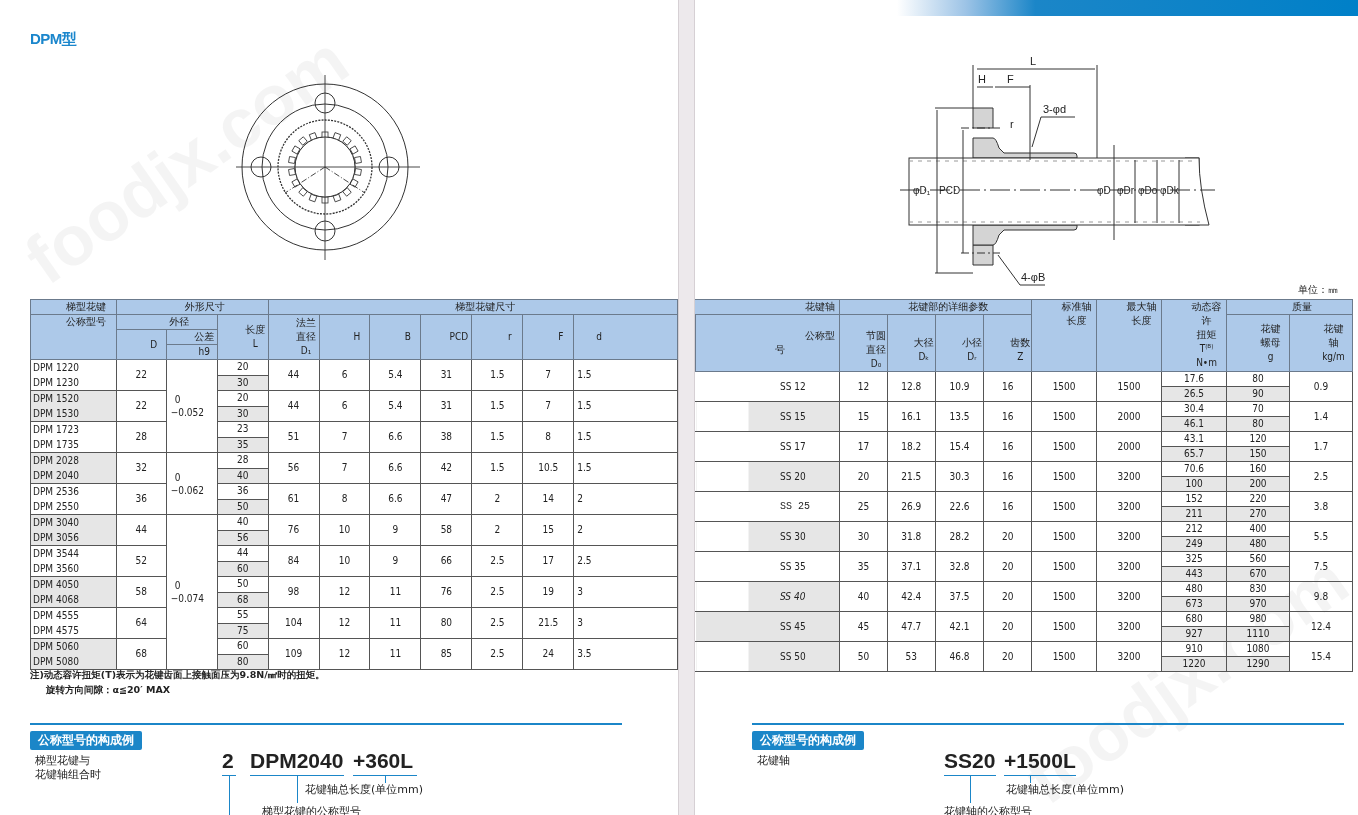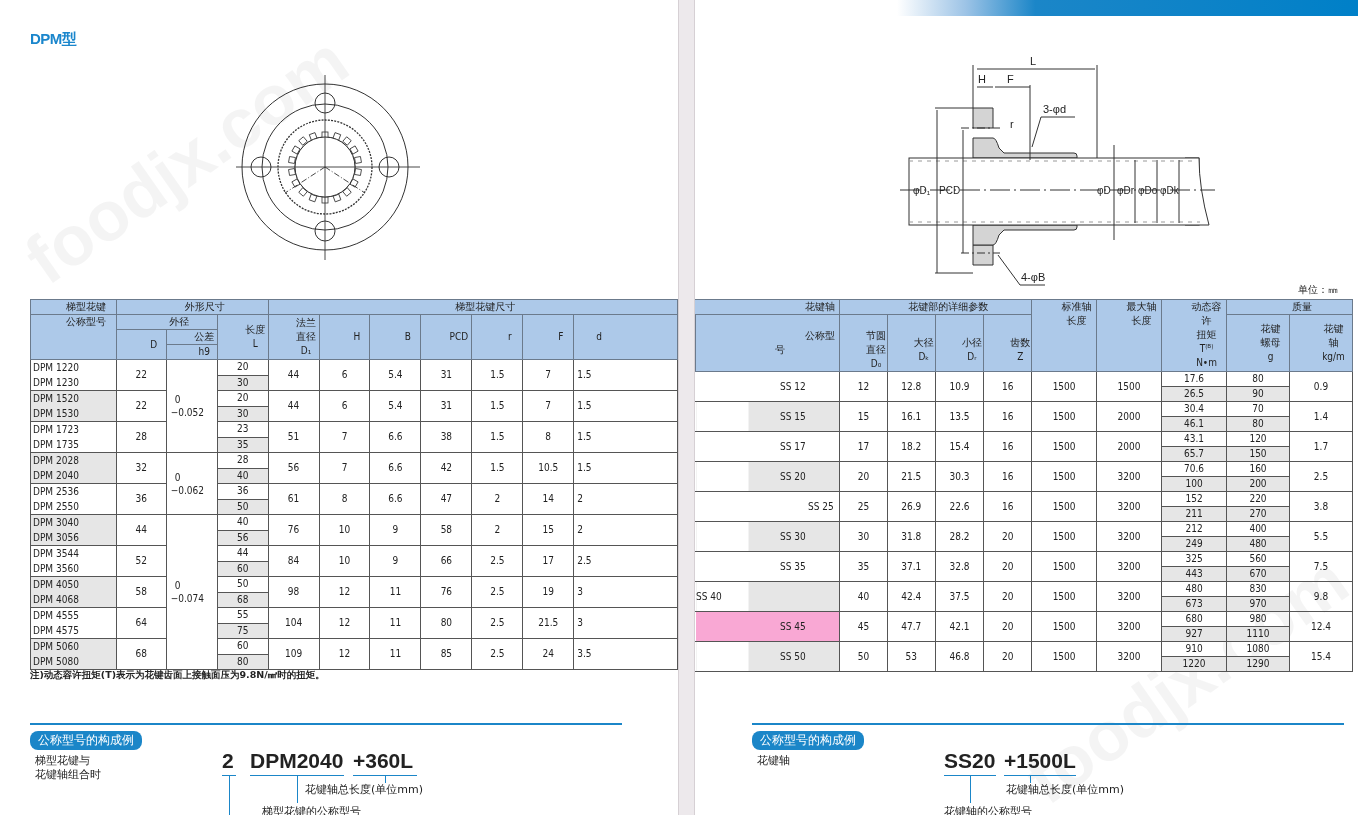--- a/index.html
+++ b/index.html
@@ -18,21 +18,21 @@
   table.spec { position:absolute; border-collapse:collapse; font-family:"DejaVu Sans Condensed","DejaVu Sans", sans-serif; font-size:10px; }
   table.spec td, table.spec th { border:1px solid #555; text-align:center; padding:0; height:14px; line-height:14px; font-weight:normal; }
   table.spec thead th { background:#adc9e9; color:#222; border-color:#6b7a8c;padding-left:25px; }
   table.spec tbody td.model { text-align:left; padding-left:2px; line-height:15px; }
   .shade { background:#e6e6e6; }
   .lt { text-align:left !important; padding-left:3px !important; }
 
   .notes { position:absolute; left:30px; top:667px; font-size:9.5px; line-height:15px;font-weight:bold; }
   .notes div.ind { padding-left:16px; }
   .hr { position:absolute; height:2px; background:#1b86c8; }
-  .pill { position:absolute; background:#1b86c8; color:#fff; font-size:12px; font-weight:normal; border-radius:8px;
+  .pill { position:absolute; background:#1b86c8; color:#fff; font-size:12px; font-weight:bold; border-radius:2px;
           padding:1px 8px; height:17px; line-height:17px; }
   .ex-label { position:absolute; font-size:11px; line-height:14px; }
   .code { position:absolute; font-family:"Liberation Sans", sans-serif; font-weight:bold; font-size:21px; color:#222; }
   .uline { position:absolute; height:1px; background:#1b86c8; }
   .vline { position:absolute; width:1px; background:#1b86c8; }
   .anno { position:absolute; font-size:11px; }
 </style>
 </head>
 <body>
 
@@ -470,21 +470,21 @@
         <td rowspan="2">3200</td>
         <td>70.6</td>
         <td>160</td>
         <td rowspan="2">2.5</td>
       </tr>
       <tr>
         <td class="shade">100</td>
         <td class="shade">200</td>
       </tr>
       <tr>
-        <td rowspan="2" style="text-align: left; padding-left: 112px; background: rgb(255, 255, 255); border-left-color: rgb(255, 255, 255);">SS 25</td>
+        <td rowspan="2" style="text-align: left; padding-left: 84px; background: rgb(255, 255, 255); border-left-color: rgb(255, 255, 255); font-family: Liberation Mono, monospace;">SS 25</td>
         <td rowspan="2">25</td>
         <td rowspan="2">26.9</td>
         <td rowspan="2">22.6</td>
         <td rowspan="2">16</td>
         <td rowspan="2">1500</td>
         <td rowspan="2">3200</td>
         <td>152</td>
         <td>220</td>
         <td rowspan="2">3.8</td>
       </tr>
@@ -518,37 +518,37 @@
         <td rowspan="2">3200</td>
         <td>325</td>
         <td>560</td>
         <td rowspan="2">7.5</td>
       </tr>
       <tr>
         <td class="shade">443</td>
         <td class="shade">670</td>
       </tr>
       <tr>
-        <td rowspan="2" style="text-align: left; background: linear-gradient(to right, rgb(255, 255, 255) 0px, rgb(255, 255, 255) 52px, rgb(230, 230, 230) 52px); border-left-color: rgb(255, 255, 255);">SS 40</td>
+        <td rowspan="2" style="text-align: left; padding-left: 84px; background: linear-gradient(to right, rgb(255, 255, 255) 0px, rgb(255, 255, 255) 52px, rgb(230, 230, 230) 52px); border-left-color: rgb(255, 255, 255); font-style: italic;">SS 40</td>
         <td rowspan="2">40</td>
         <td rowspan="2">42.4</td>
         <td rowspan="2">37.5</td>
         <td rowspan="2">20</td>
         <td rowspan="2">1500</td>
         <td rowspan="2">3200</td>
         <td>480</td>
         <td>830</td>
         <td rowspan="2">9.8</td>
       </tr>
       <tr>
         <td class="shade">673</td>
         <td class="shade">970</td>
       </tr>
       <tr>
-        <td rowspan="2" style="text-align: left; padding-left: 84px; background: #f9a8d4; border-left-color: rgb(255, 255, 255);">SS 45</td>
+        <td rowspan="2" style="text-align: left; padding-left: 84px; background: #e5e5e5; border-left-color: rgb(255, 255, 255);">SS 45</td>
         <td rowspan="2">45</td>
         <td rowspan="2">47.7</td>
         <td rowspan="2">42.1</td>
         <td rowspan="2">20</td>
         <td rowspan="2">1500</td>
         <td rowspan="2">3200</td>
         <td>680</td>
         <td>980</td>
         <td rowspan="2">12.4</td>
       </tr>
@@ -570,20 +570,21 @@
       </tr>
       <tr>
         <td class="shade">1220</td>
         <td class="shade">1290</td>
       </tr>
     </tbody>
 </table>
 
 <div class="notes">
   <div>注)动态容许扭矩(T)表示为花键齿面上接触面压为9.8N/㎟时的扭矩。</div>
+  <div class="ind">旋转方向间隙：α≦20′ MAX</div>
 </div>
 
 <div class="hr" style="left:30px;top:723px;width:592px;"></div>
 <div class="hr" style="left:752px;top:723px;width:592px;"></div>
 
 <div class="pill" style="left:30px;top:731px;">公称型号的构成例</div>
 <div class="ex-label" style="left:35px;top:754px;">
   <div>梯型花键与</div>
     <div>花键轴组合时</div>
 </div>

